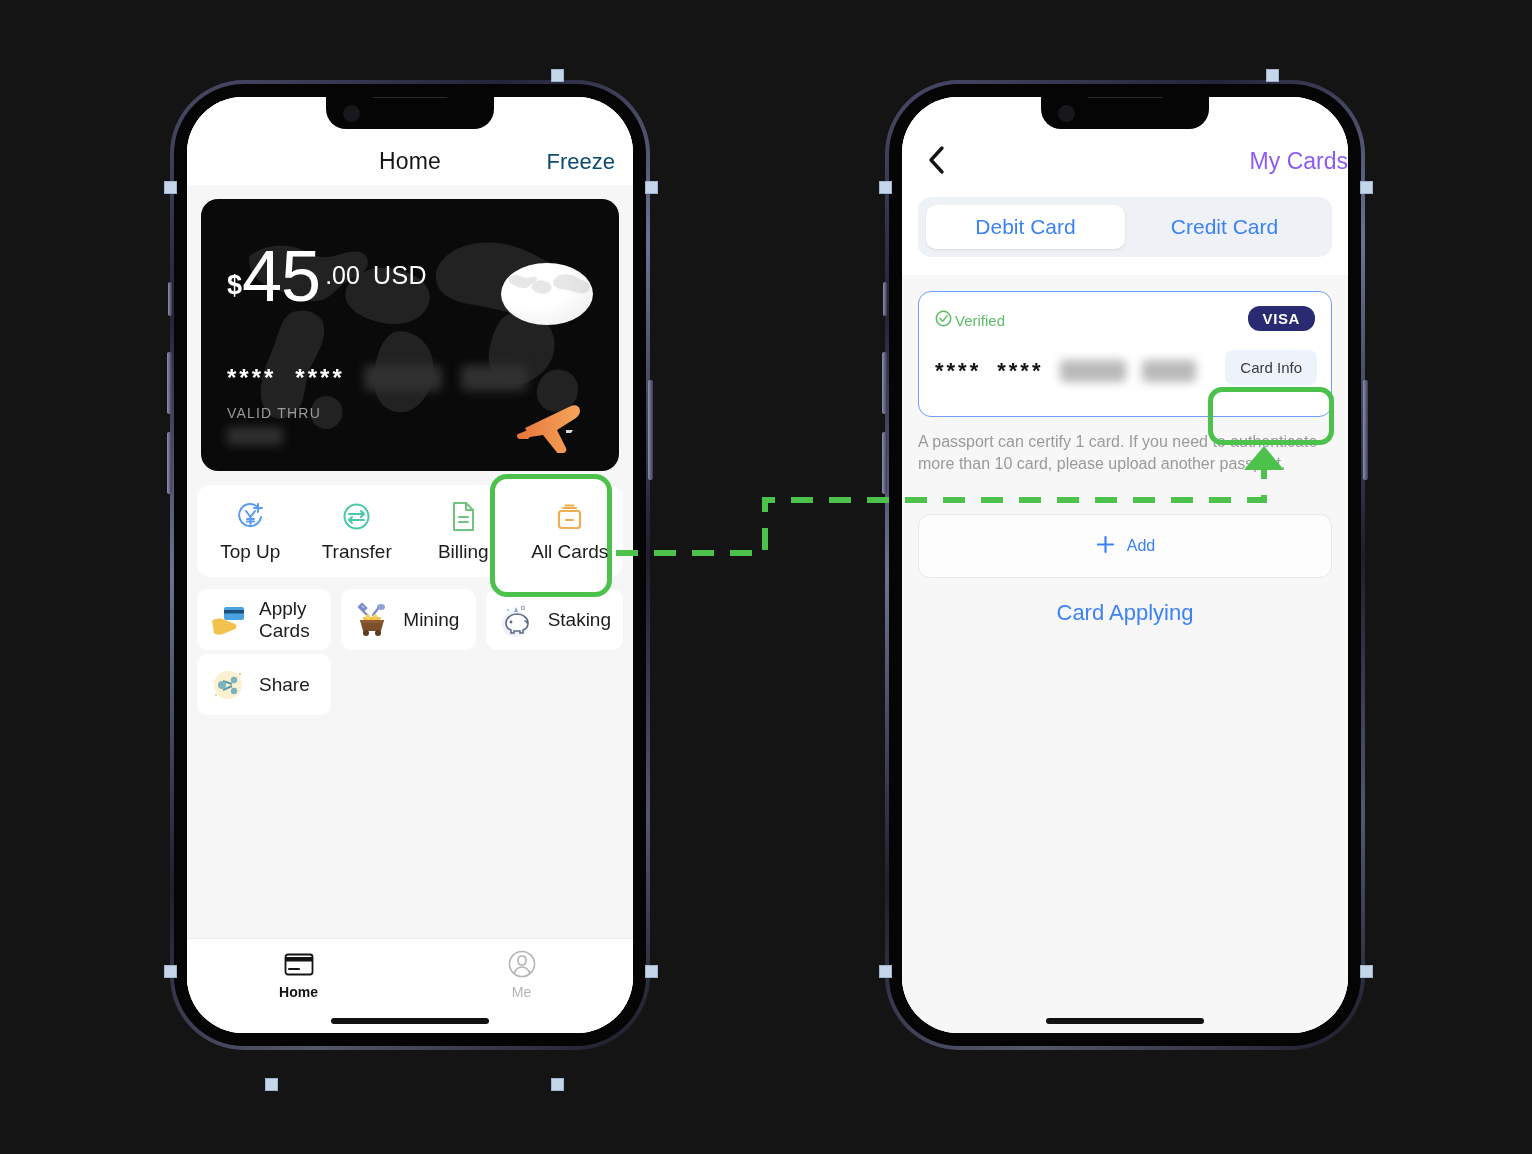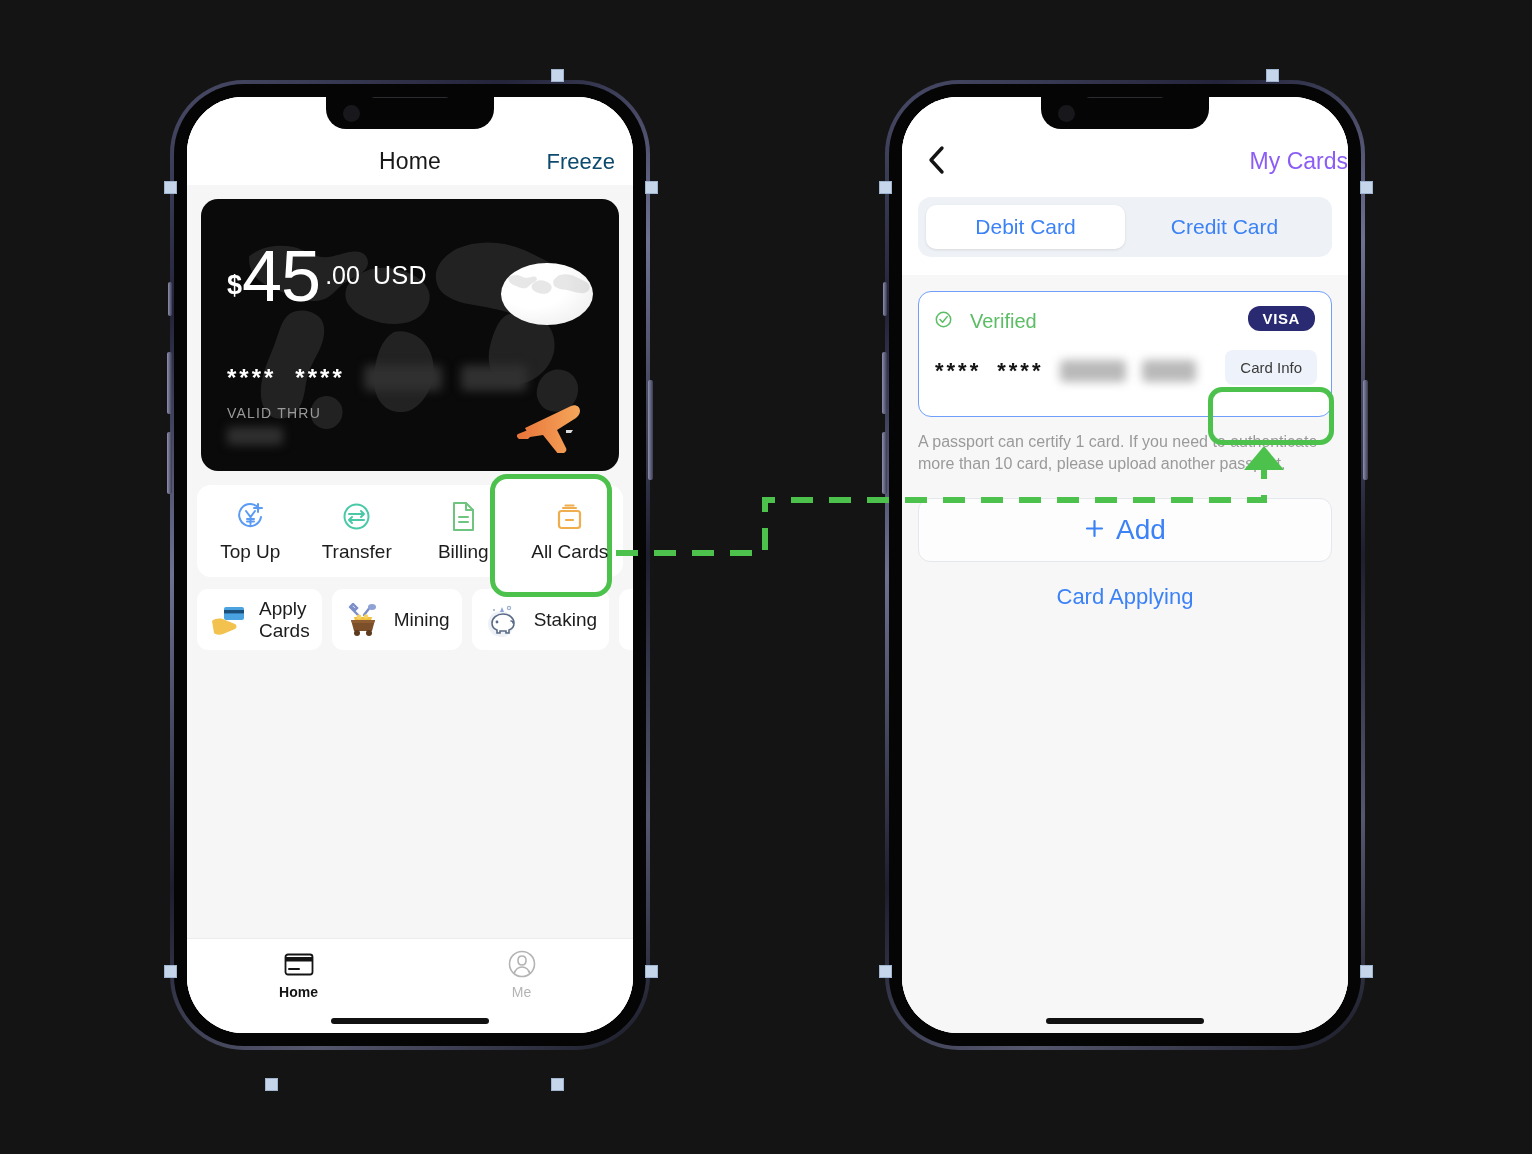--- a/index.html
+++ b/index.html
@@ -103,21 +103,21 @@
     display:flex;align-items:center;position:relative;
   }
   .act{flex:1 1 0;display:flex;flex-direction:column;align-items:center;gap:7px;position:relative;z-index:2;}
   .act .icon{height:34px;display:flex;align-items:center;justify-content:center;}
   .act .lbl{font-size:19px;color:#1c1c1c;}
   .highlight-box{
     position:absolute;border:5px solid #4cc24c;border-radius:17px;background:#fff;
     z-index:1;
   }
 
-  .tiles{margin:12px 10px 0 10px;display:grid;grid-template-columns:1fr 1fr 1fr 1fr;gap:24px 10px;}
+  .tiles{margin:12px 10px 0 10px;display:grid;grid-template-columns:1fr 1fr 1fr;gap:4px 10px;}
   .tile{
     background:#fff;border-radius:11px;height:61px;display:flex;align-items:center;padding:0 12px;gap:12px;
   }
   .tile .tico{width:38px;height:38px;flex:0 0 auto;display:flex;align-items:center;justify-content:center;}
   .tile .ttxt{display:flex;flex-direction:column;justify-content:center;}
   .tile .t1{font-size:19px;color:#1c1c1c;line-height:1.15;}
   .tile .t2{font-size:13px;color:#9b9b9b;line-height:1.3;}
 
   .l-tabbar{
     flex:0 0 auto;height:84px;background:#fff;border-top:1px solid #ececec;
@@ -144,38 +144,38 @@
     flex:1 1 0;display:flex;align-items:center;justify-content:center;border-radius:10px;
     font-size:21px;color:#3b82f6;
   }
   .r-seg .s.act{background:#fff;box-shadow:0 1px 3px rgba(0,0,0,.10);}
 
   .r-body{flex:1 1 auto;background:#f7f7f8;padding:0 16px;position:relative;}
   .cardbox{
     margin-top:16px;background:#fff;border:1.5px solid #6f9ffb;border-radius:13px;
     height:126px;position:relative;padding:0 16px;box-sizing:border-box;
   }
-  .verified{position:absolute;left:16px;top:18px;display:flex;align-items:center;gap:18px;color:#5bbd64;font-size:20px;}
+  .verified{position:absolute;left:16px;top:18px;display:flex;align-items:center;gap:3px;color:#5bbd64;font-size:15px;}
   .visa{
     position:absolute;right:16px;top:14px;background:#2a2a72;color:#fff;border-radius:12px;
     padding:4px 15px;font-size:15px;font-weight:700;letter-spacing:.6px;
   }
   .r-cardnum{position:absolute;left:16px;top:66px;display:flex;align-items:center;gap:16px;}
   .r-cardnum .grp{font-size:22px;letter-spacing:3px;font-weight:700;color:#141414;}
   .r-blur{height:22px;border-radius:4px;background:#b9b9b9;filter:blur(5px);}
   .cardinfo-btn{
     position:absolute;right:14px;top:58px;background:#eef2fa;border-radius:8px;
     padding:9px 15px;font-size:15px;color:#3a3a3a;
   }
 
   .hintxt{margin-top:14px;font-size:16px;color:#9a9a9a;line-height:1.35;}
   .addbtn{
-    margin-top:24px;height:62px;border:1px solid #e4e7ec;border-radius:12px;background:#fdfdfd;
+    margin-top:40px;height:62px;border:1px solid #e4e7ec;border-radius:12px;background:#fdfdfd;
     display:flex;align-items:center;justify-content:center;gap:11px;
-    font-size:28px;color:#3b82f6;
+    font-size:16px;color:#3b82f6;
   }
   .applying{margin-top:22px;text-align:center;font-size:22px;color:#3b82f6;}
 
   
   .connector{position:absolute;inset:0;pointer-events:none;z-index:80;}
 </style>
 </head>
 <body>
 
 <div class="stage">

